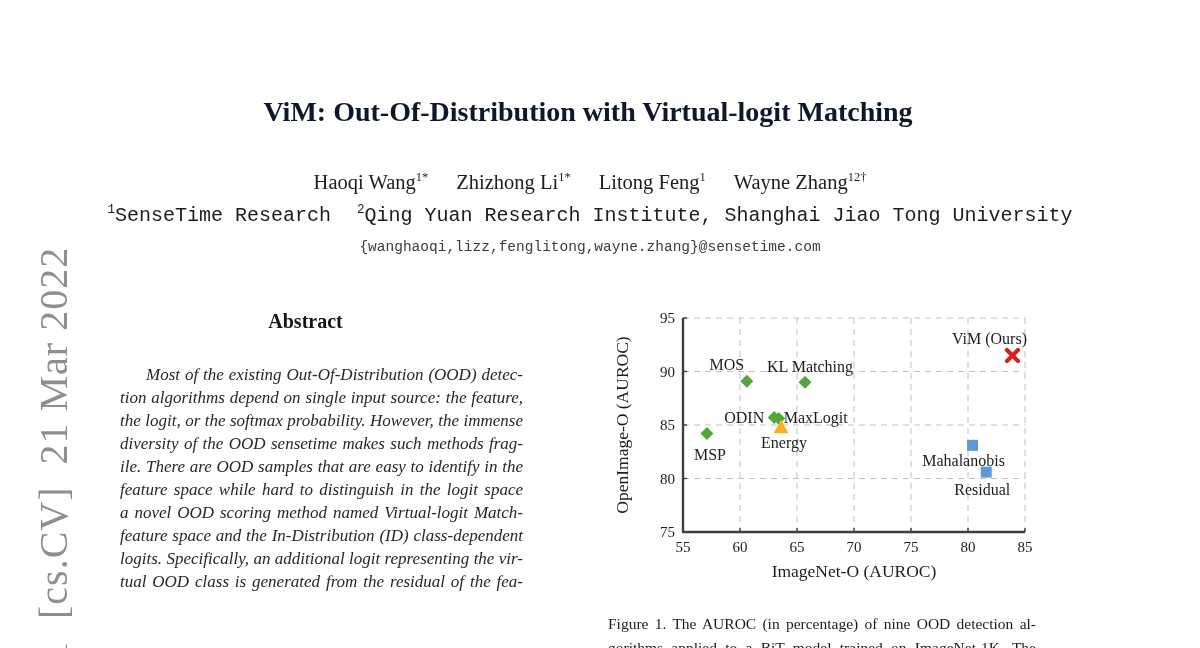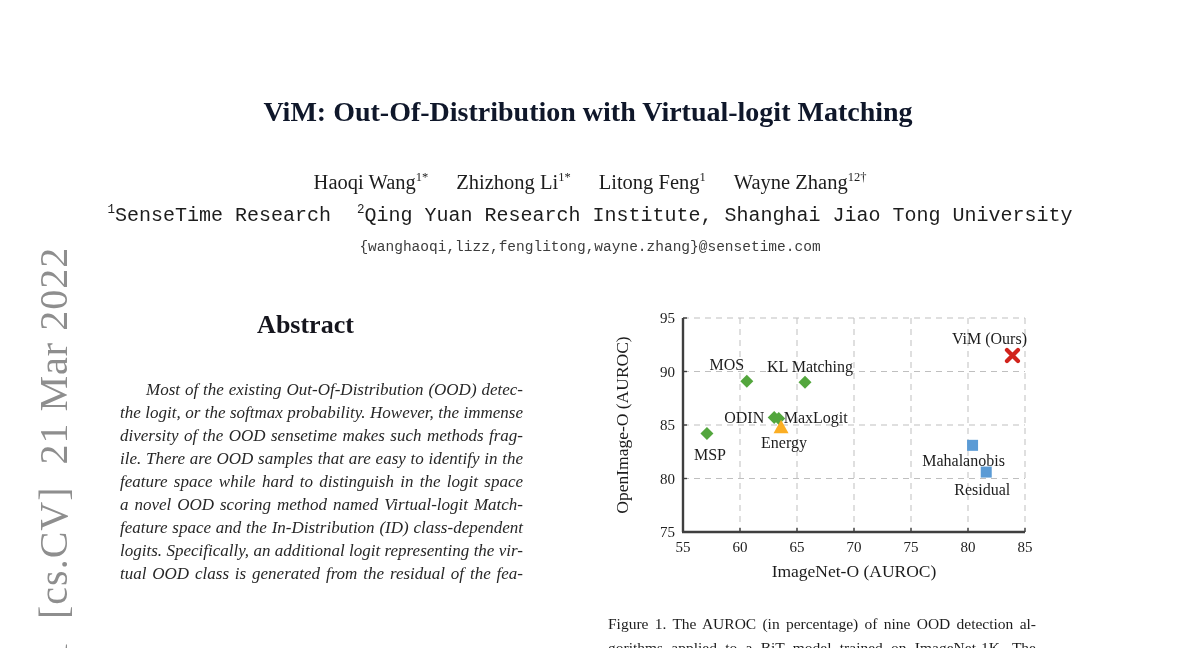--- a/index.html
+++ b/index.html
@@ -30,21 +30,21 @@
   }
   .affiliation-line .affil{margin:0 13px;font-family:Liberation Mono, monospace;}
   .email-line{
     position:absolute;left:0;top:239px;width:1180px;text-align:center;
     font-family:"Liberation Mono","DejaVu Sans Mono",monospace;
     font-size:14.5px;color:#3c3c3c;letter-spacing:0px;
   }
   
   .col-left{position:absolute;left:88px;top:310px;width:435px;}
   .abstract-heading{
-    font-size:26px;font-weight:bold;text-align:center;margin:0 0 38px 0;color:#15151d;
+    font-size:20px;font-weight:bold;text-align:center;margin:0 0 30px 0;color:#15151d;
   }
   .abs-line{
     font-style:italic;font-size:17px;line-height:23px;color:#272727;
     text-align:justify;text-align-last:justify;white-space:normal;margin-left:32px;
   }
   .abs-line.indent{text-indent:26px;}
   
   .figure-block{position:absolute;left:608px;top:305px;width:470px;}
   .figure-caption{margin-top:18px;width:428px;font-size:15.5px;line-height:24px;color:#1c1c1c;}
   .cap-line{text-align:justify;text-align-last:justify;}
@@ -68,20 +68,21 @@
   <div class="author-line"><span class="author">Haoqi Wang<sup>1*</sup></span><span class="author">Zhizhong Li<sup>1*</sup></span><span class="author">Litong Feng<sup>1</sup></span><span class="author">Wayne Zhang<sup>12†</sup></span></div>
 
   <div class="affiliation-line"><span class="affil"><sup>1</sup>SenseTime Research</span><span class="affil"><sup>2</sup>Qing Yuan Research Institute, Shanghai Jiao Tong University</span></div>
 
   <div class="email-line">{wanghaoqi,lizz,fenglitong,wayne.zhang}@sensetime.com</div>
 
   <div class="col-left">
     <h2 class="abstract-heading">Abstract</h2>
     <div class="abstract-text">
         <div class="abs-line indent">Most of the existing Out-Of-Distribution (OOD) detec-</div>
+        <div class="abs-line">tion algorithms depend on single input source: the feature,</div>
         <div class="abs-line">the logit, or the softmax probability. However, the immense</div>
         <div class="abs-line">diversity of the OOD sensetime makes such methods frag-</div>
         <div class="abs-line">ile. There are OOD samples that are easy to identify in the</div>
         <div class="abs-line">feature space while hard to distinguish in the logit space</div>
         <div class="abs-line">a novel OOD scoring method named Virtual-logit Match-</div>
         <div class="abs-line">feature space and the In-Distribution (ID) class-dependent</div>
         <div class="abs-line">logits. Specifically, an additional logit representing the vir-</div>
         <div class="abs-line">tual OOD class is generated from the residual of the fea-</div>
       </div>
   </div>

